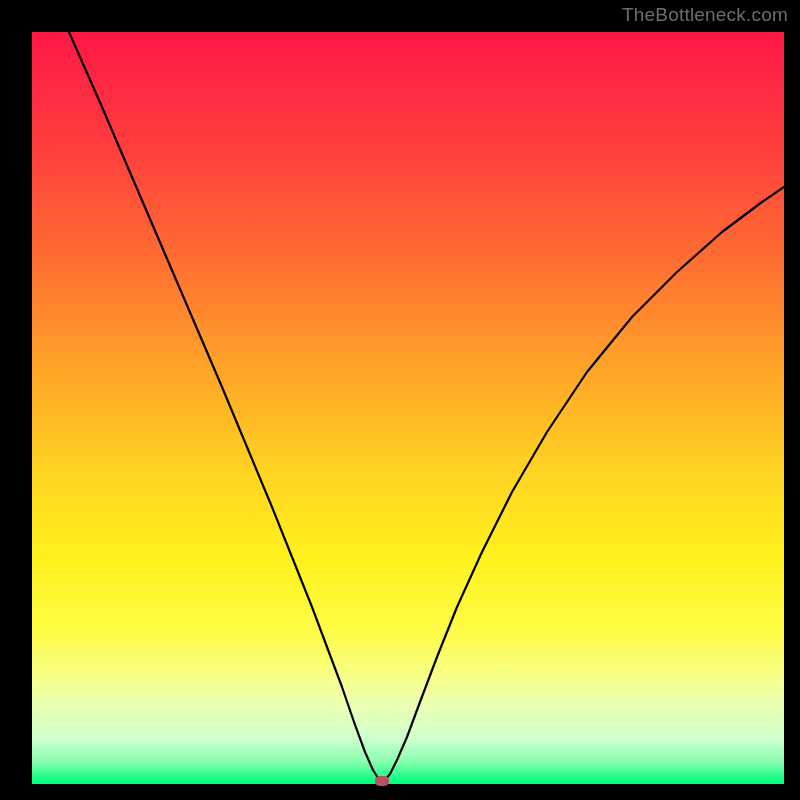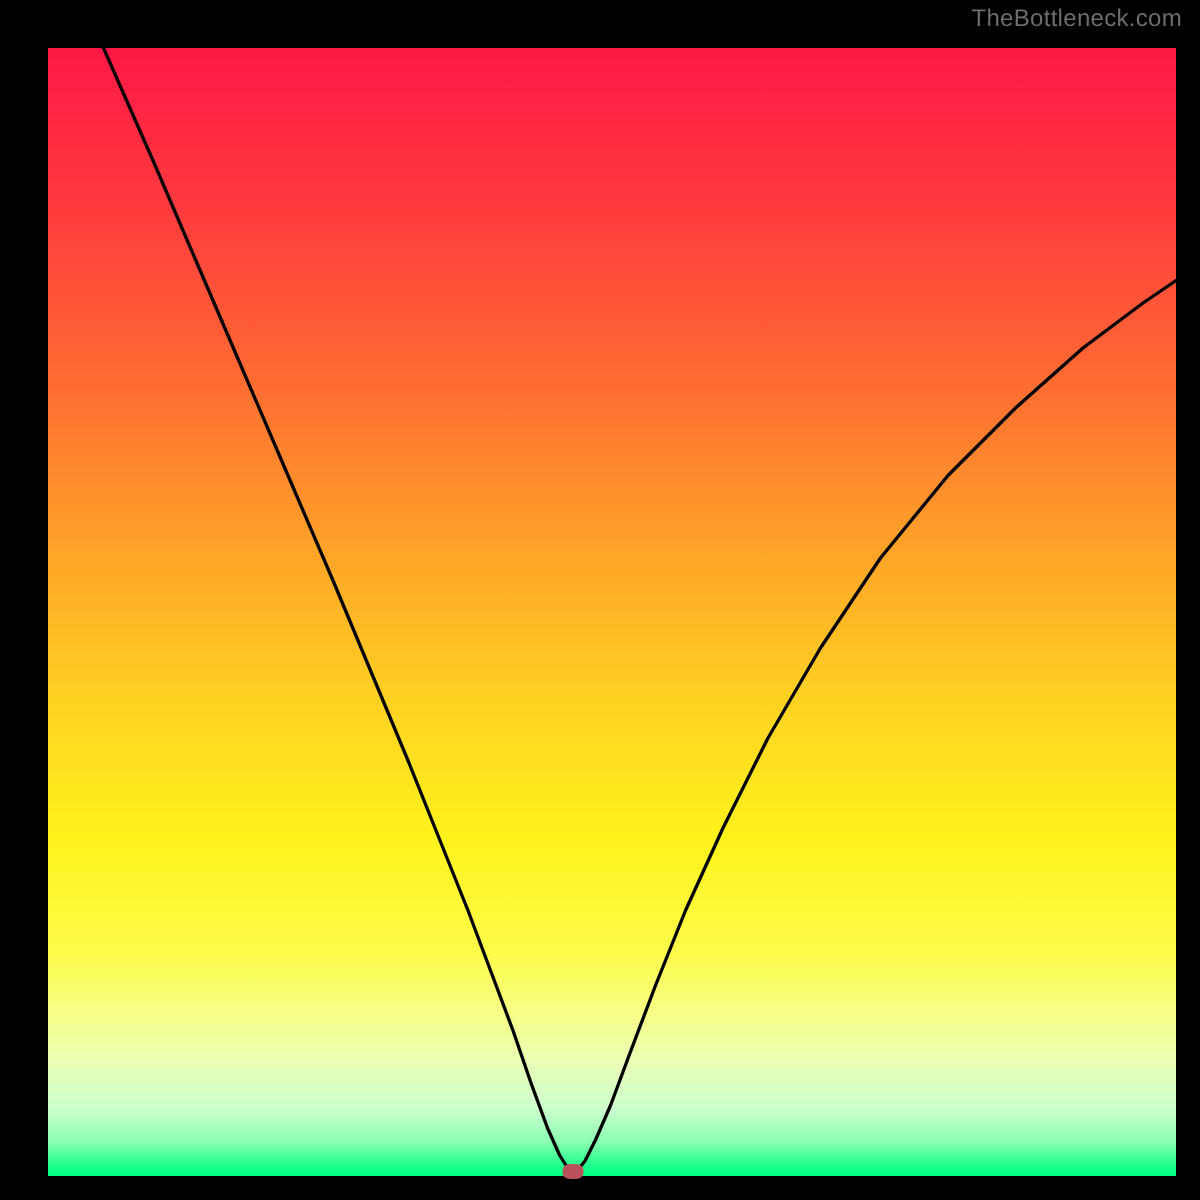--- a/index.html
+++ b/index.html
@@ -46,21 +46,21 @@
     height: 10px;
     border-radius: 5px / 4px;
     background: #b9525b;
     transform: translate(-50%, -50%);
   }
   .watermark {
     position: absolute;
     top: 4px;
     right: 12px;
     font-family: Arial, Helvetica, sans-serif;
-    font-size: 16px;
+    font-size: 19px;
     color: #6d6d6d;
     letter-spacing: 0.2px;
     user-select: none;
   }
 </style>
 </head>
 <body>
 
 <div class="frame">
   <div class="plot-area">

